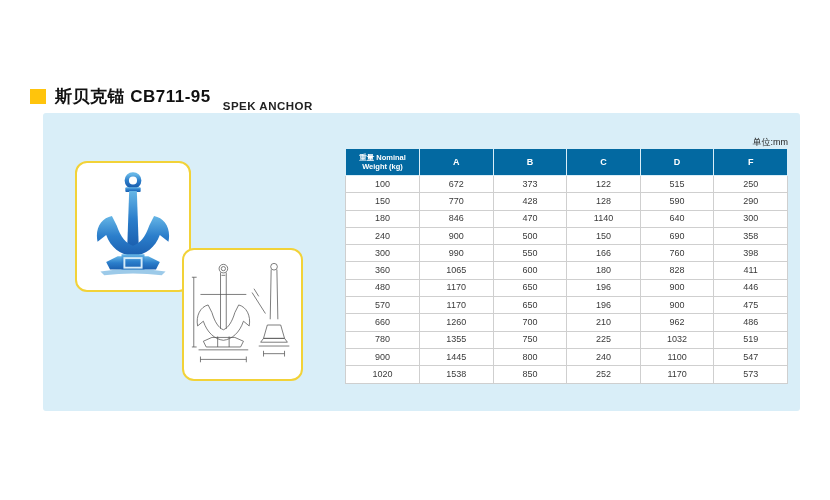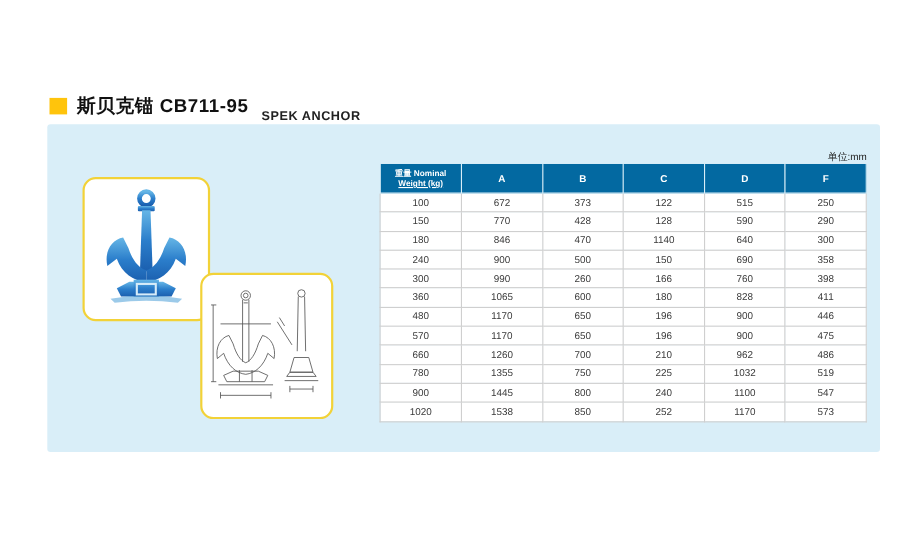--- a/index.html
+++ b/index.html
@@ -2,21 +2,21 @@
 <html><head>
 <meta charset="utf-8">
 <style>
   html,body{margin:0;padding:0;}
   body{
     width:830px;height:500px;position:relative;overflow:hidden;
     background:#ffffff;
     font-family:"Liberation Sans","DejaVu Sans",sans-serif;
   }
   .title-row{
-    position:absolute;left:45px;top:86px;height:20px;
+    position:absolute;left:30px;top:86px;height:20px;
     display:flex;align-items:center;
   }
   .title-bullet{
     width:16px;height:15px;background:#ffc40c;margin-right:9px;flex:0 0 auto;
   }
   .title-cn{
     font-size:17px;font-weight:bold;color:#111;letter-spacing:0.5px;white-space:nowrap;
   }
   .title-en{
     font-size:11.5px;font-weight:bold;color:#222;margin-left:12px;letter-spacing:0.5px;white-space:nowrap;margin-top:20px;
@@ -40,21 +40,21 @@
     border-collapse:collapse;table-layout:fixed;
     font-size:9px;color:#3a3a3a;
   }
   table.dims col.c-weight{width:74px;}
   table.dims th{
     background:#0369a1;color:#ffffff;font-weight:bold;font-size:9px;
     border:1.5px solid #d9eef8;height:26px;padding:0;text-align:center;
     font-family:"Liberation Sans","DejaVu Sans",sans-serif;
   }
   table.dims th .h1{font-size:7.5px;line-height:9px;}
-  table.dims th .h2{font-size:7.5px;line-height:9px;text-decoration:underline;}
+  table.dims th .h2{font-size:7.5px;line-height:9px;}
   table.dims td{
     background:#ffffff;border:1px solid #cfcfcf;height:16.3px;
     text-align:center;padding:0;line-height:1;
   }
 </style>
 </head>
 <body>
 
 <div class="title-row">
   <span class="title-bullet"></span>
@@ -178,21 +178,21 @@
           <td>240</td>
           <td>900</td>
           <td>500</td>
           <td>150</td>
           <td>690</td>
           <td>358</td>
         </tr>
         <tr>
           <td>300</td>
           <td>990</td>
-          <td>260</td>
+          <td>550</td>
           <td>166</td>
           <td>760</td>
           <td>398</td>
         </tr>
         <tr>
           <td>360</td>
           <td>1065</td>
           <td>600</td>
           <td>180</td>
           <td>828</td>

